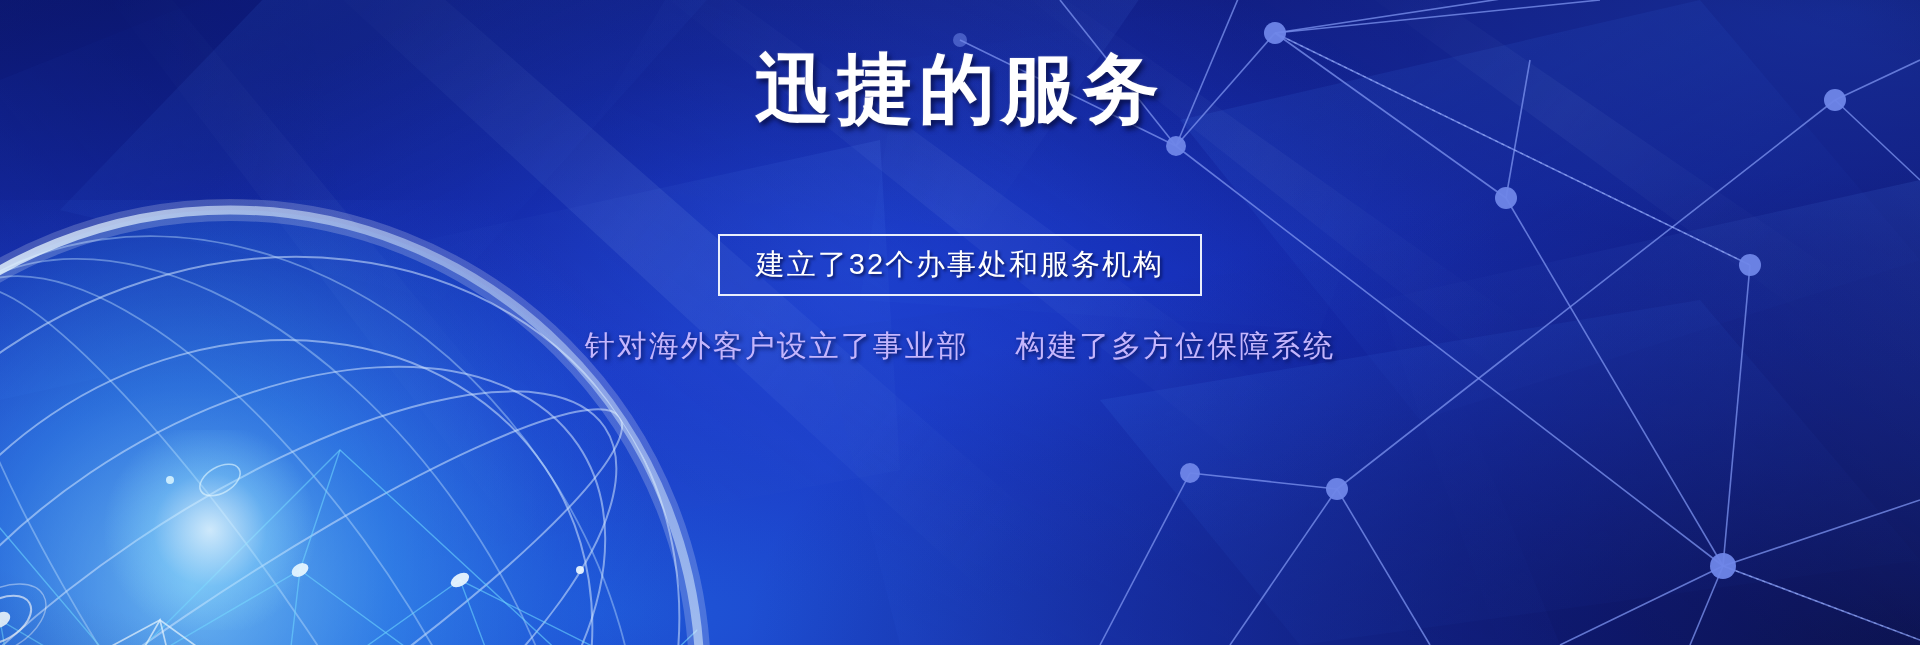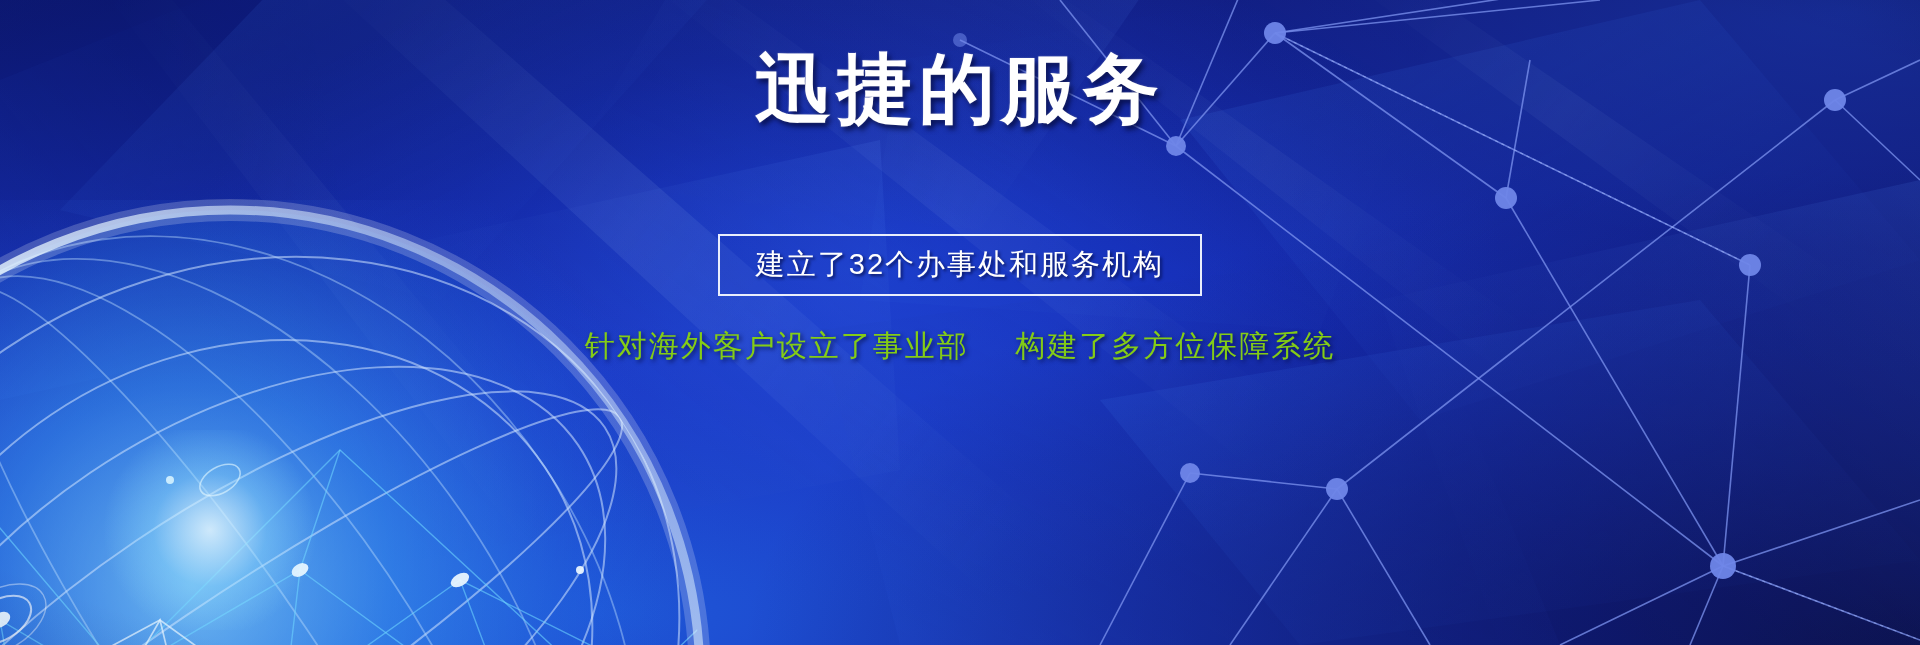--- a/index.html
+++ b/index.html
@@ -113,21 +113,21 @@
     font-size:29px;
     color:#ffffff;
     letter-spacing:2px;
     white-space:nowrap;
     text-shadow:2px 2px 3px rgba(4,10,60,.7);
   }
 
   .tagline{
     margin-top:30px;
     font-size:30px;
-    color:#84cc16;
+    color:#c4b5fd;
     letter-spacing:2px;
     white-space:nowrap;
     text-shadow:2px 2px 4px rgba(4,10,60,.75);
   }
   .tagline .gap{display:inline-block;width:26px;}
 </style>
 </head>
 <body>
 
 <div id="banner">

